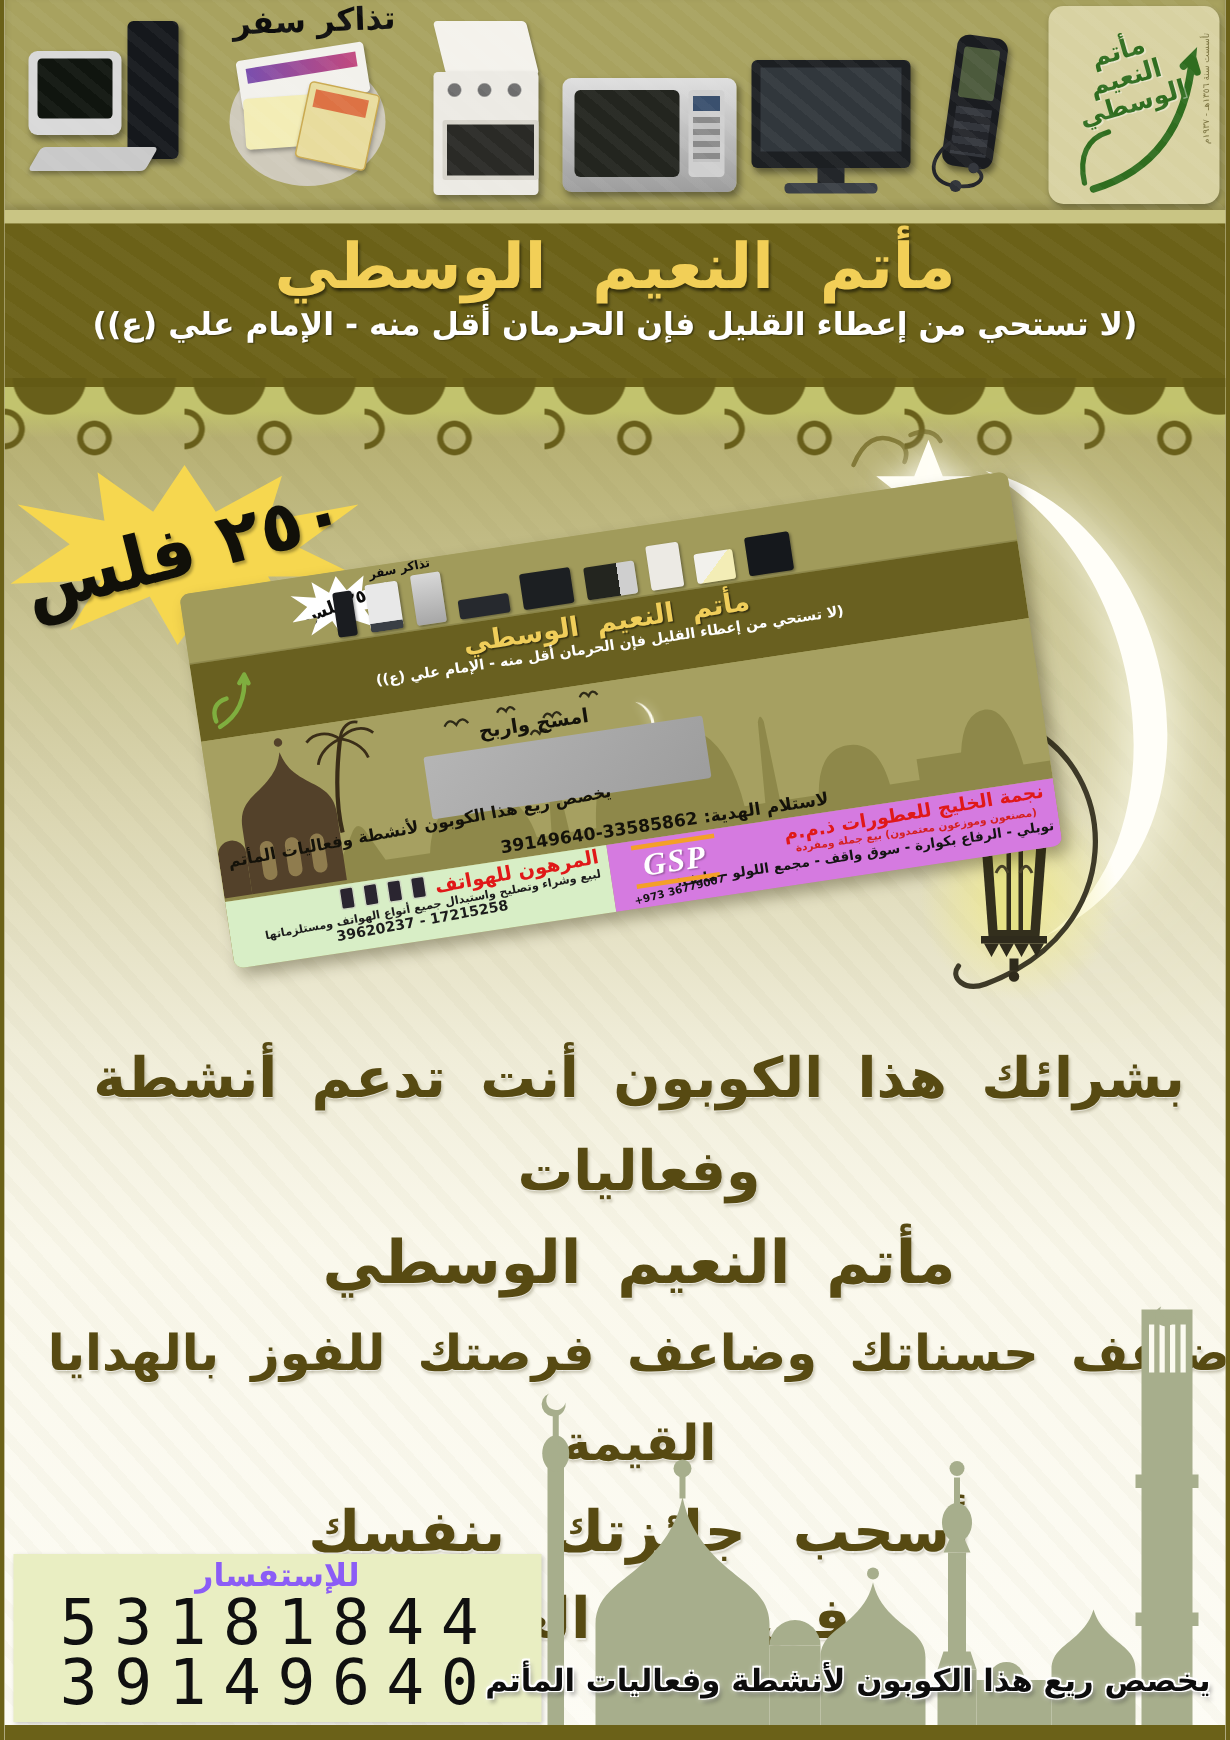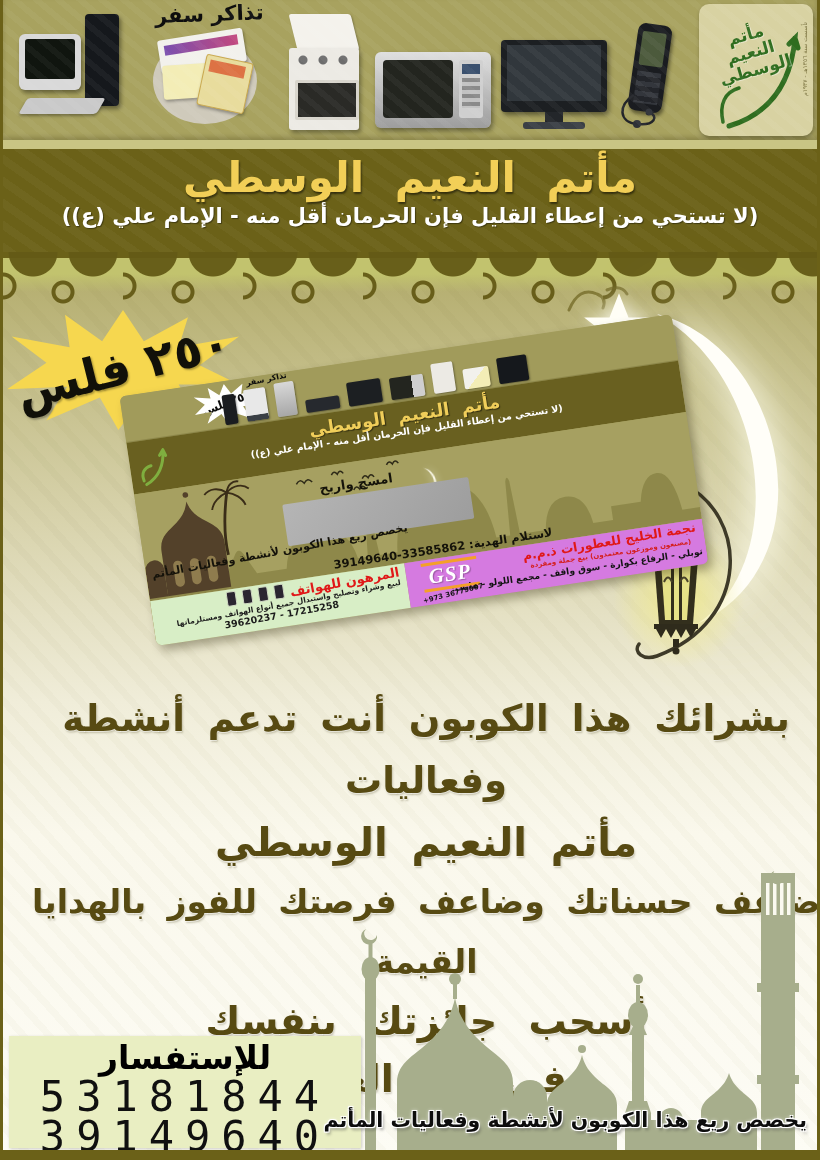--- a/index.html
+++ b/index.html
@@ -148,21 +148,21 @@
   .message div{text-shadow:0 1px 0 rgba(255,255,255,.55),1px 2px 2px rgba(60,50,10,.25);word-spacing:10px;}
   .m1{font-size:37px;line-height:62px;}
   .m2{font-size:40px;line-height:60px;}
   .m3{font-size:33px;line-height:60px;}
   .m4{font-size:38px;line-height:58px;word-spacing:18px !important;}
   .m5{font-size:38px;line-height:58px;}
   
   .mosque-sil{position:absolute;right:0;bottom:10px;}
   .inquiry{position:absolute;right:auto;left:6px;top:1036px;width:352px;height:112px;background:#e9eec2;
     text-align:center;box-shadow:1px 1px 3px rgba(0,0,0,.2);}
-  .inq-label{font-size:33px;font-weight:bold;color:#000000;margin-top:2px;}
+  .inq-label{font-size:21px;font-weight:bold;color:#8b5cf6;margin-top:2px;}
   .inq-num{font-family:"DejaVu Sans Mono",monospace;font-size:42px;line-height:40px;color:#101010;letter-spacing:11px;direction:ltr;}
   .foot-note{position:absolute;left:auto;right:10px;top:1108px;font-size:20.5px;font-weight:bold;color:#0d0d0d;white-space:nowrap;
     text-shadow:-1px -1px 0 #fff,1px -1px 0 #fff,-1px 1px 0 #fff,1px 1px 0 #fff,0 0 4px #fff,2px 3px 3px rgba(0,0,0,.35);}
   .bottom-bar{position:absolute;left:0;bottom:0;width:100%;height:10px;background:#6b6118;}
 </style>
 </head>
 <body>
 
 <div class="poster">
   <div class="bg-grad"></div>

